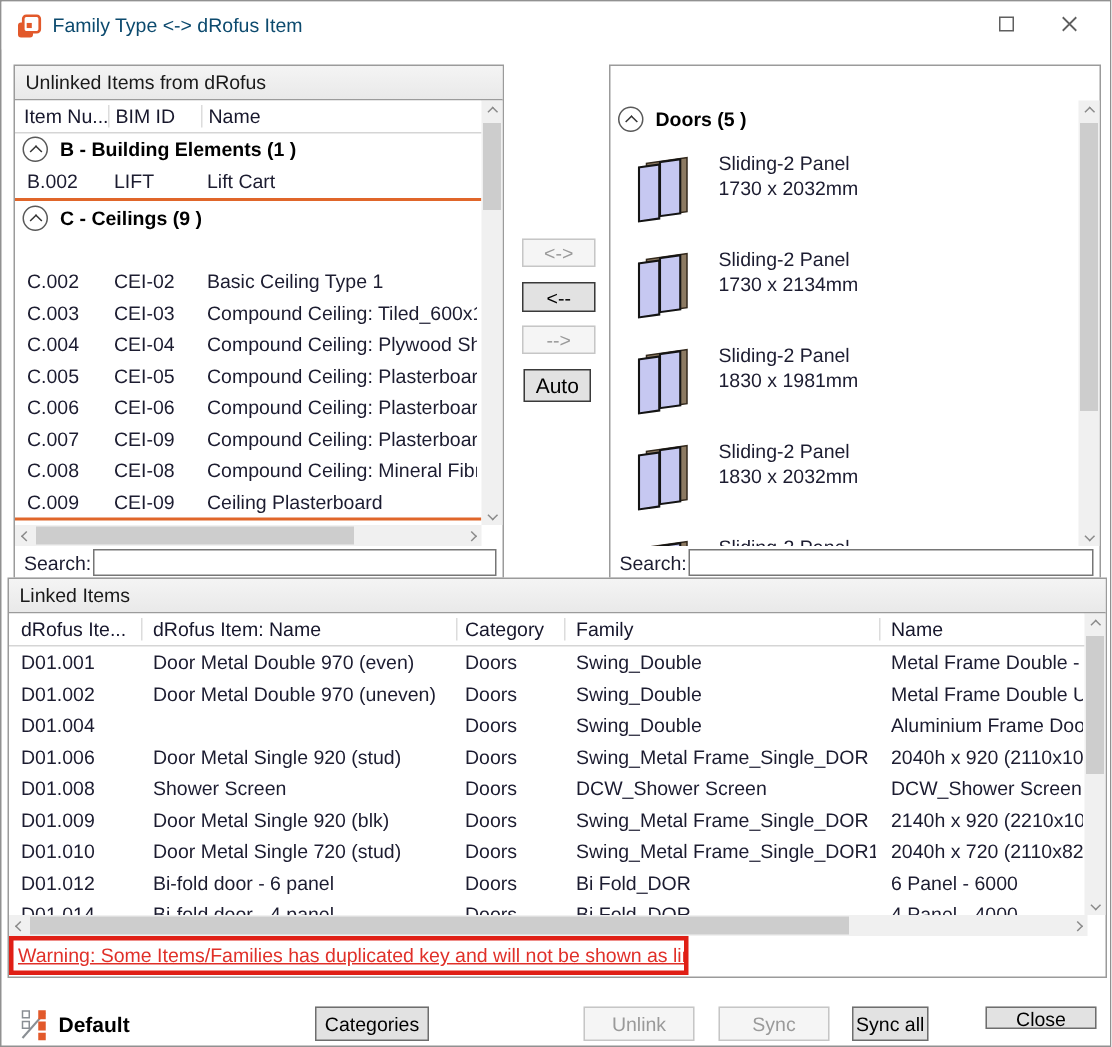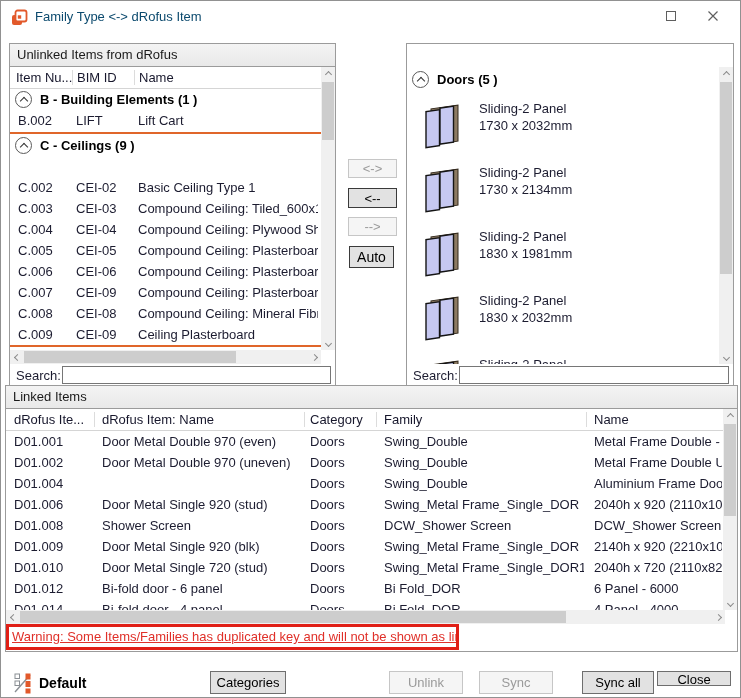--- a/index.html
+++ b/index.html
@@ -378,17 +378,17 @@
       <rect x="2" y="9" width="4.5" height="4.5" fill="#fff" stroke="#8a8f94"></rect>
       <rect x="12.5" y="1.5" width="5" height="6" fill="#e2592b"></rect>
       <rect x="12.5" y="9" width="5" height="6" fill="#e2592b"></rect>
       <rect x="12.5" y="16.5" width="5" height="5" fill="#e2592b"></rect>
     </svg>
     <span class="footer-label">Default</span>
 
     <button class="btn" style="left:209px;top:4px;width:76px;height:23px">Categories</button>
     <button class="btn disabled" style="left:388px;top:4px;width:74px;height:23px">Unlink</button>
     <button class="btn disabled" style="left:478px;top:4px;width:74px;height:23px">Sync</button>
-    <button class="btn" style="left:581px;top:4px;width:72px;height:23px">Sync all</button>
+    <button class="btn" style="left:567px;top:4px;width:51px;height:23px">Sync all</button>
     <button class="btn" style="left:656px;top:4px;width:74px;height:15px">Close</button>
   </div>
 
 </div>
 
 </body></html>

